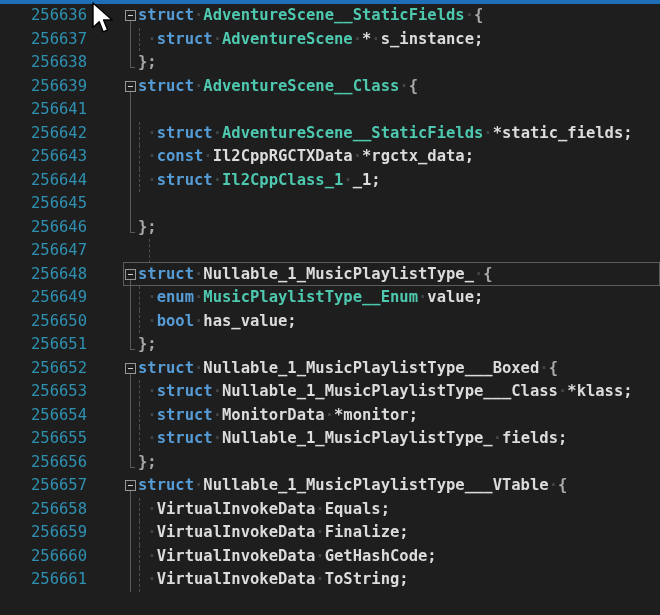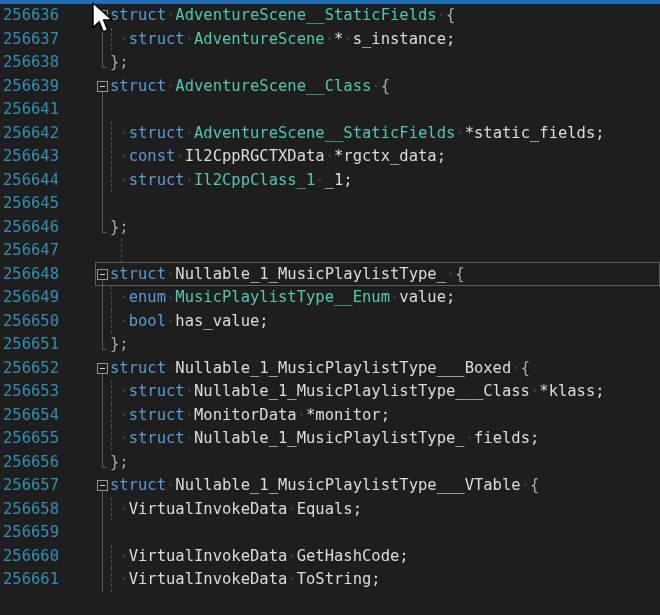--- a/index.html
+++ b/index.html
@@ -3,40 +3,40 @@
 <meta charset="utf-8">
 <style>
   * { margin:0; padding:0; box-sizing:border-box; }
   html,body { width:660px; height:615px; overflow:hidden; background:#1e1e1e; }
   .screen {
     position:relative; width:660px; height:615px; background:var(--bg,#1e1e1e);
     font-family:"DejaVu Sans Mono","Liberation Mono",monospace;
     font-size:15.5px; cursor:default;
   }
   .topbar { position:absolute; left:0; top:0; width:660px; height:4px; background:var(--topbar,#1e6fb8); }
-  .lines { position:absolute; left:0; top:4px; width:660px; }
+  .lines { position:absolute; left:0; top:4px; width:660px;padding-left:28px; }
   .row { display:flex; height:23.5px; line-height:23.5px; position:relative; }
   .row.current::after {
     content:""; position:absolute; left:95px; right:0; top:-1px; bottom:0;
     border:1px solid var(--curline,#5c5c5c); pointer-events:none;
   }
   .lnum { width:58px; padding-left:3px; color:var(--lnum,#2f91b2); flex:none; }
   .glyphmargin { width:38px; flex:none; }
   .fold { width:14px; flex:none; position:relative; }
   .fbox {
     position:absolute; left:1px; top:6px; width:11px; height:11px;
     border:1px solid var(--foldborder,#969696); background:var(--bg,#1e1e1e); z-index:2;
   }
   .fbox::after { content:""; position:absolute; left:2px; right:2px; top:4px; border-top:1px solid var(--foldminus,#cfcfcf); }
   .fline { position:absolute; left:6px; width:1px; background:var(--foldline,#5a5a5a); }
   .fline.below { top:17px; bottom:0; }
   .fline.full  { top:0; bottom:0; }
   .fline.endr  { top:0; height:16px; }
   .ftick { position:absolute; left:6px; top:16px; width:5px; height:1px; background:var(--foldline,#5a5a5a); }
-  .code { flex:1; white-space:pre; color:var(--tx,#dcdcdc); overflow:hidden; }
+  .code { flex:1; white-space:pre; color:var(--tx,#dcdcdc); overflow:hidden;font-weight:bold; }
   .tok-k { color:var(--kw,#569cd6); }
   .tok-t { color:var(--ty,#4ec9b0); }
   .tok-x { color:var(--tx,#dcdcdc); }
   .tok-p { color:var(--pu,#a9a9a9); }
   .tok-s { color:var(--dot,#3f4649); }
   .tok-i, .tok-g { display:inline-block; width:2ch; height:100%; vertical-align:top; position:relative; }
   .tok-i::before { content:""; position:absolute; left:1px; top:0; height:100%; border-left:1px dashed var(--guide,#4d4d4d); }
   .tok-i::after  { content:"\00B7"; position:absolute; left:1ch; top:0; color:var(--dot,#3f4649); }
   .tok-g::before { content:""; position:absolute; left:11px; top:0; height:100%; border-left:1px dashed var(--guide,#4d4d4d); }
   .cursor { position:absolute; left:91px; top:2px; z-index:10; pointer-events:none; }
@@ -227,20 +227,21 @@
           <span class="fline full"></span>
         </div>
         <div class="code"><span class="tok-i"></span><span class="tok-x">VirtualInvokeData</span><span class="tok-s">·</span><span class="tok-x">Equals;</span></div>
       </div>
       <div class="row">
         <div class="lnum">256659</div>
         <div class="glyphmargin"></div>
         <div class="fold">
           <span class="fline full"></span>
         </div>
+        <div class="code"><span class="tok-i"></span><span class="tok-x">VirtualInvokeData</span><span class="tok-s">·</span><span class="tok-x">Finalize;</span></div>
       </div>
       <div class="row">
         <div class="lnum">256660</div>
         <div class="glyphmargin"></div>
         <div class="fold">
           <span class="fline full"></span>
         </div>
         <div class="code"><span class="tok-i"></span><span class="tok-x">VirtualInvokeData</span><span class="tok-s">·</span><span class="tok-x">GetHashCode;</span></div>
       </div>
       <div class="row">

